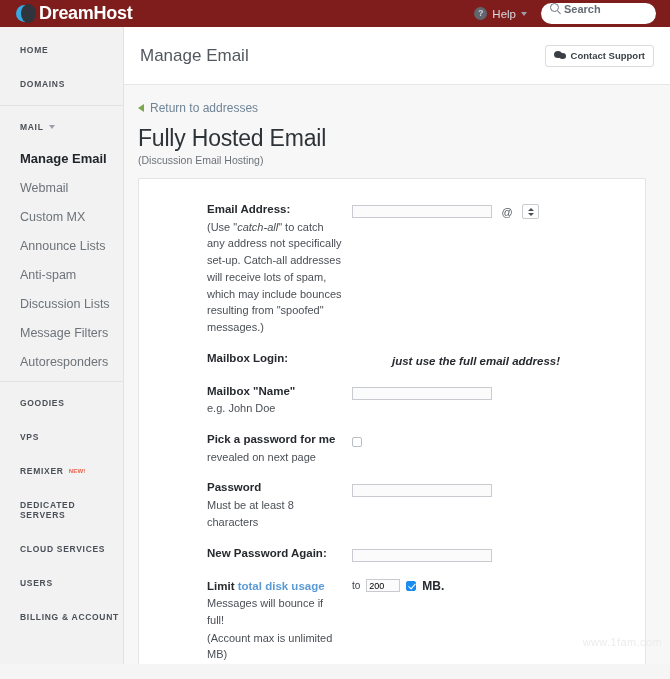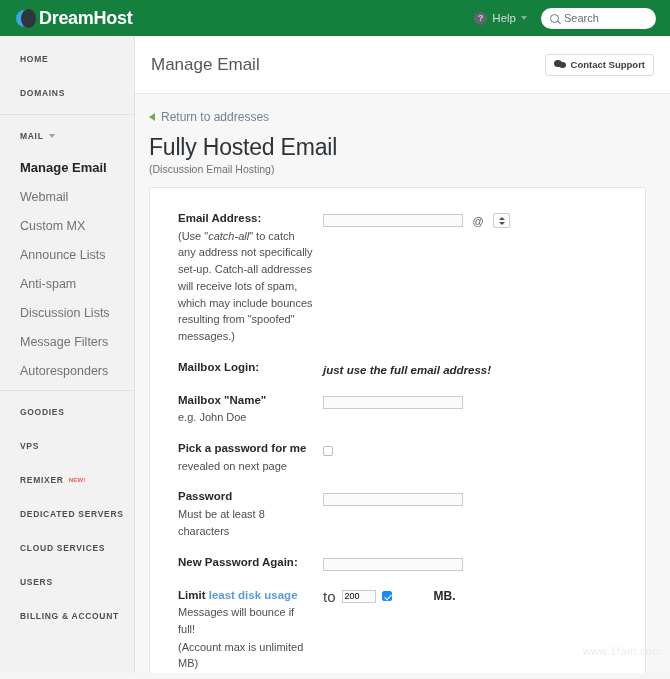--- a/index.html
+++ b/index.html
@@ -9,22 +9,22 @@
     height: 679px;
     overflow: hidden;
     font-family: "Liberation Sans", sans-serif;
     background: #f5f5f5;
     color: #33373d;
     position: relative;
   }
 
   
   .topbar {
-    height: 36px;
-    background: #15803d;
+    height: 27px;
+    background: #7f1d1d;
     display: flex;
     align-items: center;
     padding: 0 14px 0 16px;
     position: relative;
     z-index: 5;
   }
   .logo { display: flex; align-items: center; gap: 6px; }
   .logo-mark {
     width: 17px; height: 17px;
     position: relative;
@@ -77,23 +77,24 @@
     border-left: 3.5px solid transparent;
     border-right: 3.5px solid transparent;
     border-top: 4px solid #9aa0a8;
   }
   .searchbox {
     background: #ffffff;
     border-radius: 11px;
     height: 21px;
     width: 115px;
     display: flex;
-    align-items: center;
+    align-items: flex-start;
     gap: 5px;
     padding: 0 9px;
+    font-weight: bold;
   }
   .search-glass {
     width: 9px; height: 9px;
     border: 1.4px solid #6f7580;
     border-radius: 50%;
     position: relative;
     flex: none;
   }
   .search-glass:after {
     content: "";
@@ -103,21 +104,21 @@
     background: #6f7580;
     transform: rotate(45deg);
   }
   .search-ph { font-size: 11px; color: #666c75; }
 
   
   .shell { display: flex; height: 637px; }
 
   
   .sidebar {
-    width: 135px;
+    width: 124px;
     flex: none;
     background: #f2f2f2;
     border-right: 1px solid #e2e2e2;
     padding-top: 6px;
     overflow: hidden;
   }
   .nav-cat {
     font-size: 8.5px;
     font-weight: bold;
     letter-spacing: 0.7px;
@@ -219,41 +220,42 @@
 
   
   .form-card {
     background: #ffffff;
     border: 1px solid #e4e4e4;
     border-radius: 2px;
     padding: 22px 18px 18px 28px;
     margin-right: 4px;
   }
   .frow { display: flex; margin-bottom: 14px; }
-  .fleft { width: 145px; flex: none; padding-right: 10px; }
+  .fleft { width: 145px; flex: none; padding-right: 10px; margin-left: 40px; }
   .fright { flex: 1; padding-top: 1px; }
   .flabel {
     font-size: 11.5px;
     font-weight: bold;
     color: #26292e;
     line-height: 1.45;
   }
   .fhelp {
     font-size: 11px;
     color: #4a4f55;
     line-height: 1.52;
     margin-top: 1px;
   }
   .fhelp em { }
   .inline-link { color: #5b9bd5; font-weight: bold; }
   .note-italic {
     font-size: 11.5px;
     font-style: italic;
     color: #26292e;
     font-weight: bold;
+    margin-left: 40px;
   }
 
   input.txt {
     border: 1px solid #c8ccd0;
     background: #fbfbfb;
     height: 13px;
     width: 140px;
     font-size: 10px;
     font-family: "Liberation Sans", sans-serif;
     padding: 0 3px;
@@ -322,22 +324,22 @@
     border-width: 0 1.6px 1.6px 0;
     transform: rotate(42deg);
   }
   .limit-line {
     display: flex;
     align-items: center;
     gap: 6px;
     font-size: 11.5px;
     color: #26292e;
   }
-  .limit-line .to { font-size: 15px; color: #3d4248; }
-  .limit-line .mb { font-weight: bold; font-size: 12px; margin-left: 36px; }
+  .limit-line .to { font-size: 10px; color: #3d4248; }
+  .limit-line .mb { font-weight: bold; font-size: 12px; }
   .watermark {
     position: absolute;
     right: 8px;
     bottom: 16px;
     font-size: 11px;
     color: #ececec;
     letter-spacing: 0.4px;
     pointer-events: none;
   }
 </style>
@@ -521,21 +523,21 @@
           <div class="fleft">
             <div class="flabel">New Password Again:</div>
           </div>
           <div class="fright">
             <input class="txt" type="text" value="" style="">
           </div>
         </div>
 
         <div class="frow">
           <div class="fleft">
-            <div class="flabel"><span>Limit</span> <span class="inline-link">least disk usage</span></div>
+            <div class="flabel"><span>Limit</span> <span class="inline-link">total disk usage</span></div>
             <div class="fhelp">Messages will bounce if full!</div>
             <div class="fhelp">(Account max is unlimited MB)</div>
           </div>
           <div class="fright">
             <div class="limit-line">
               <span class="to">to</span>
               <input class="num" type="text" value="200" style="">
               <span class="cbox checked"></span>
               <span class="mb">MB.</span>
             </div>

